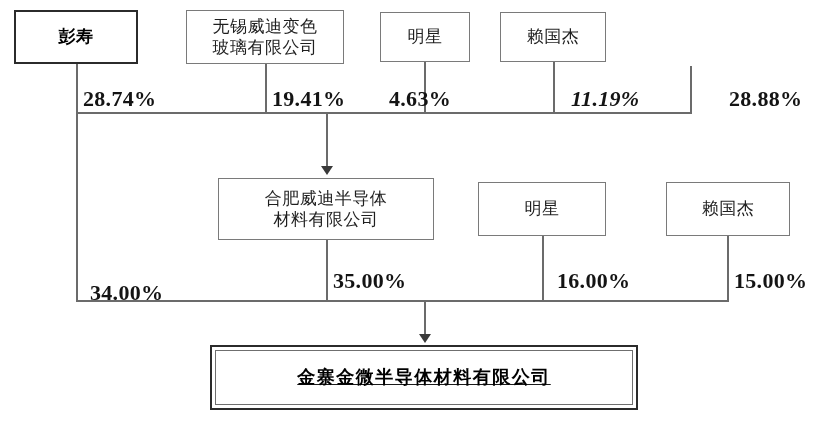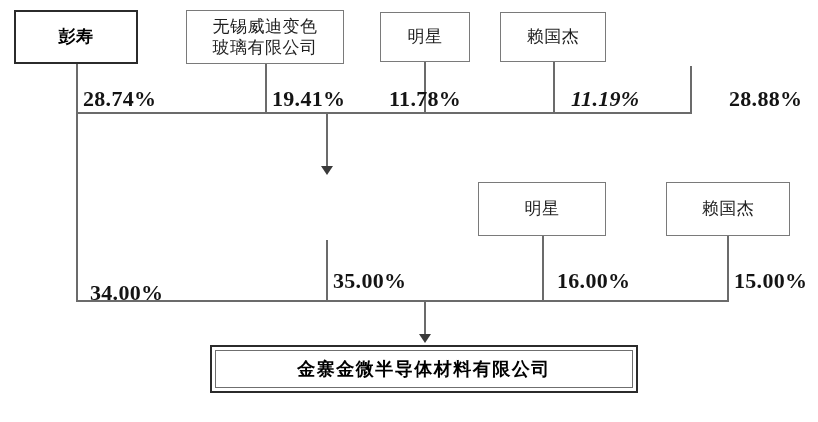--- a/index.html
+++ b/index.html
@@ -126,29 +126,33 @@
 
 
   <div class="vline" style="left:76px;  top:64px; height:48px;"></div>
   <div class="vline" style="left:265px; top:64px; height:48px;"></div>
   <div class="vline" style="left:424px; top:62px; height:50px;"></div>
   <div class="vline" style="left:553px; top:62px; height:50px;"></div>
   <div class="vline" style="left:690px; top:66px; height:46px;"></div>
 
   <span class="pct" style="left:83px;  top:86px;">28.74%</span>
   <span class="pct" style="left:272px; top:86px;">19.41%</span>
-  <span class="pct" style="left:389px; top:86px;">11.78%</span>
+  <span class="pct" style="left:389px; top:86px;">4.63%</span>
   <span class="pct" style="left:571px; top:86px;font-style:italic;">11.19%</span>
   <span class="pct" style="left:729px; top:86px;">28.88%</span>
 
   <div class="hline" style="left:76px; top:112px; width:616px;"></div>
 
   <div class="vline" style="left:326px; top:112px; height:56px;"></div>
   <div class="arrow-head" style="left:321px; top:166px;"></div>
 
+  <div class="node" style="left:218px; top:178px; width:216px; height:62px;">
+    <span class="node-label">合肥威迪半导体
+材料有限公司</span>
+  </div>
 
   <div class="node" style="left:478px; top:182px; width:128px; height:54px;">
     <span class="node-label">明星</span>
   </div>
 
   <div class="node" style="left:666px; top:182px; width:124px; height:54px;">
     <span class="node-label">赖国杰</span>
   </div>
 
   <div class="vline" style="left:76px; top:112px; height:190px;"></div>
@@ -160,19 +164,19 @@
   <span class="pct" style="left:83px;  top:280px;margin-left:7px;">34.00%</span>
   <span class="pct" style="left:333px; top:268px;">35.00%</span>
   <span class="pct" style="left:557px; top:268px;">16.00%</span>
   <span class="pct" style="left:734px; top:268px;">15.00%</span>
 
   <div class="hline" style="left:76px; top:300px; width:653px;"></div>
 
   <div class="vline" style="left:424px; top:300px; height:36px;"></div>
   <div class="arrow-head" style="left:419px; top:334px;"></div>
 
-  <div class="node doubled" style="left:210px; top:345px; width:428px; height:48px;">
+  <div class="node doubled" style="left:210px; top:345px; width:428px; height:65px;text-decoration:underline;">
     <span class="inner-frame">
       <span class="node-label">金寨金微半导体材料有限公司</span>
     </span>
   </div>
 
 </div>
 
 </body></html>

